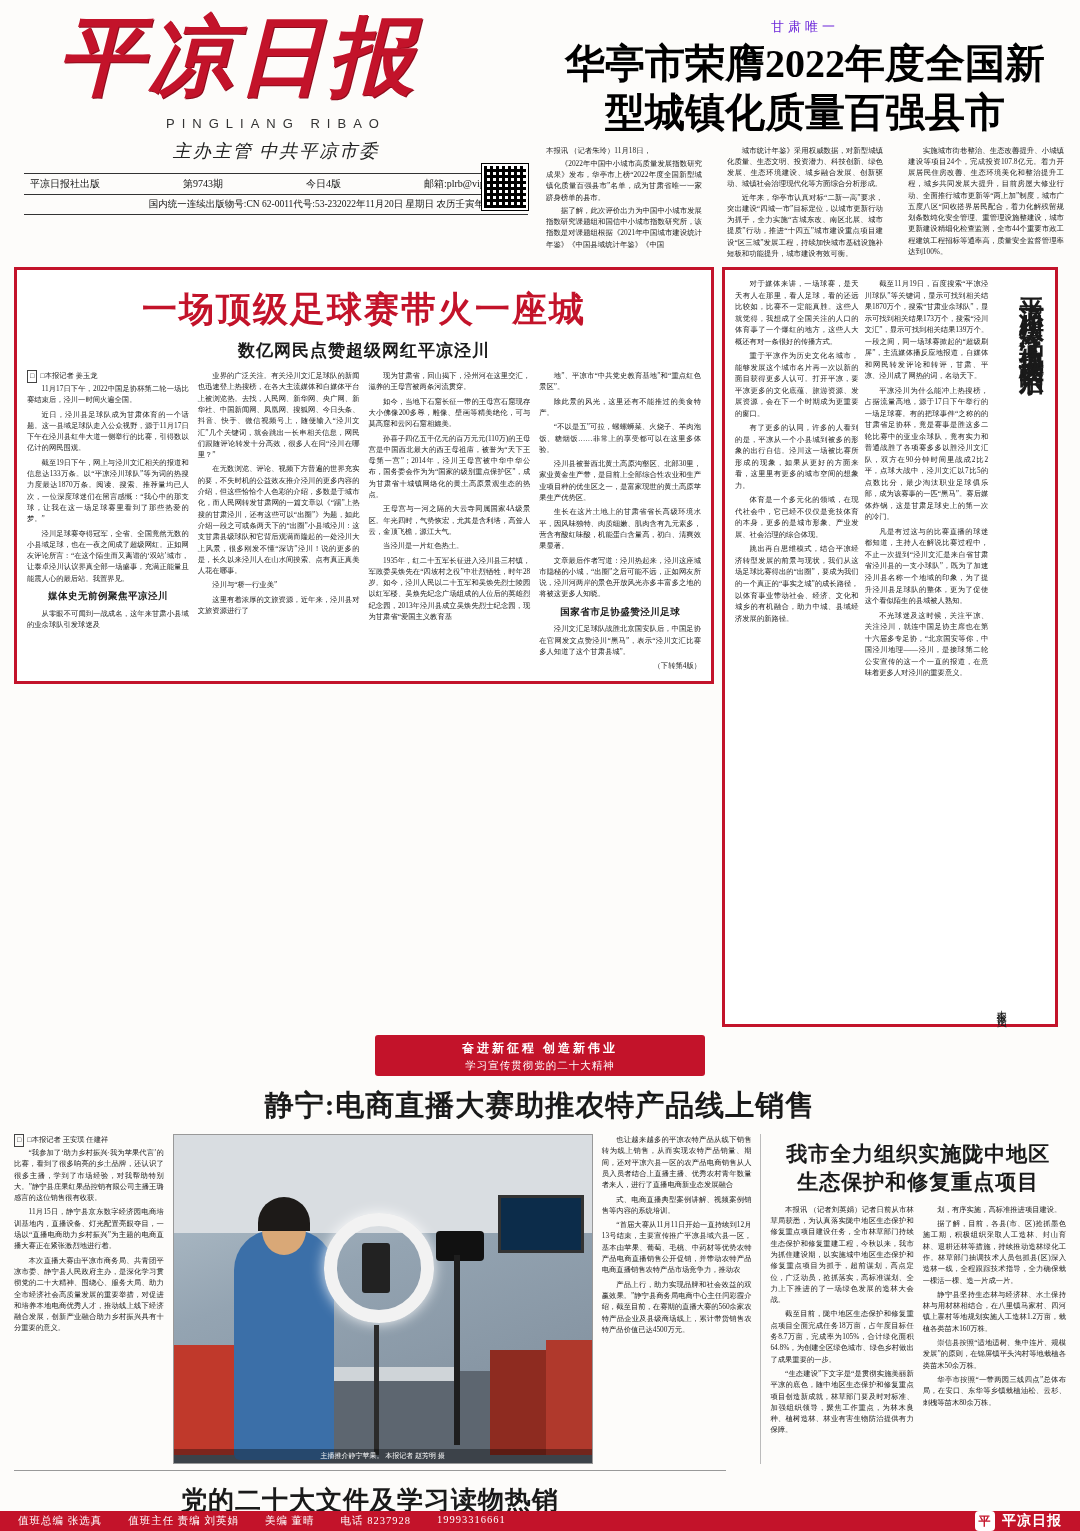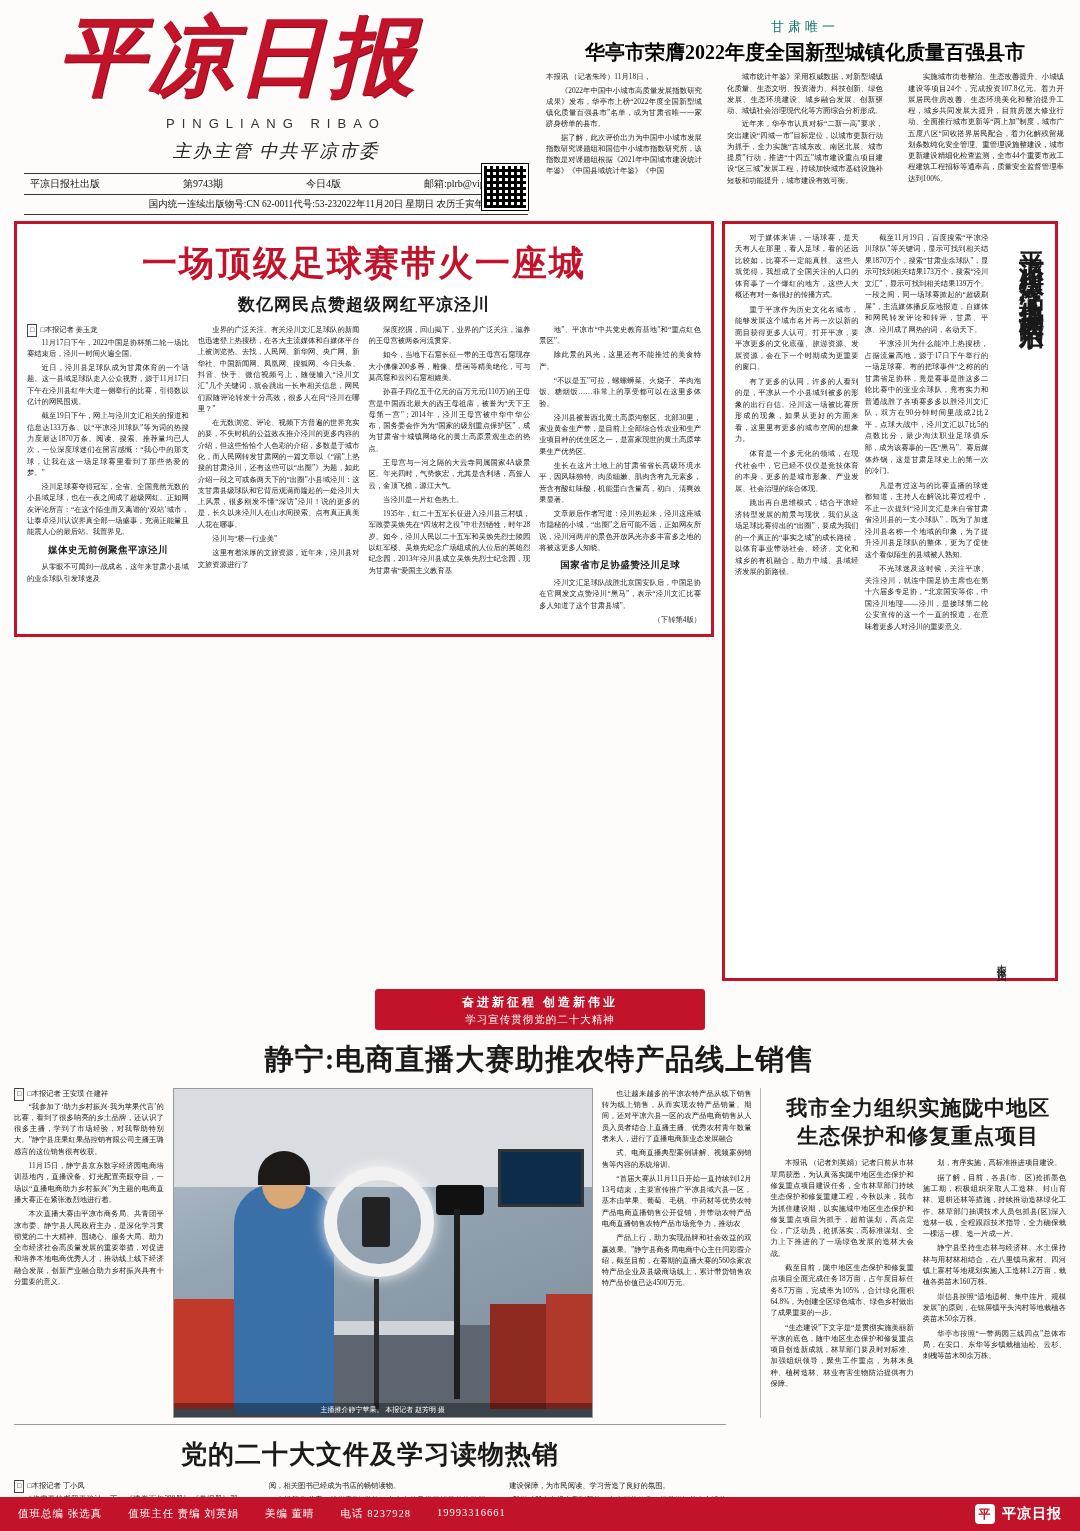--- a/index.html
+++ b/index.html
@@ -69,25 +69,25 @@
     background:
       repeating-linear-gradient(0deg,#000 0 3px,#fff 3px 6px),
       repeating-linear-gradient(90deg,#000 0 3px,#fff 3px 6px);
     background-blend-mode:multiply;
     border:2px solid #fff;
     outline:1px solid #000;
   }
 
   .mh-right { flex:1; padding-left:10px; padding-top:4px; }
   .mh-kicker {
-    text-align:center; font-size:13px; letter-spacing:4px; color:#0f766e;
+    text-align:center; font-size:13px; letter-spacing:4px; color:#6d28d9;
     margin-bottom:4px;
   }
   .mh-headline {
-    font-weight:bold; font-size:20px; line-height:1.22; letter-spacing:0px;
+    font-weight:bold; font-size:40px; line-height:1.22; letter-spacing:0px;
     color:#000; text-align:center; margin-bottom:7px;
   }
   .mh-cols { display:flex; gap:25px; font-size:7.4px; line-height:1.52; text-align:justify; color:#222; }
   .mh-cols .col { flex:1; }
   .mh-cols .col p { margin:0 0 2px 0; text-indent:2em; }
   .mh-byline { font-size:7.4px; margin-bottom:2px; }
 
   
   .mainwrap { display:flex; padding:0 14px; margin-top:6px; gap:8px; align-items:flex-start; }
 
@@ -203,21 +203,21 @@
     text-align:center; font-weight:bold; font-size:26px; letter-spacing:1px; margin:12px 0 8px 0;
   }
 
   
   .rt-head {
     text-align:center; font-weight:bold; font-size:21px; line-height:1.35; letter-spacing:1px; margin:6px 0 7px 0;
   }
 
   
   .footer {
-    position:absolute; left:0; bottom:0; width:1080px; height:34px;
+    position:absolute; left:0; bottom:0; width:1080px; height:20px;
     background:#c3132a; color:#fff;
     display:flex; align-items:center; justify-content:space-between;
     padding:0 18px; font-size:10.5px; letter-spacing:1px;
   }
   .footer .items { display:flex; gap:26px; }
   .footer .brand { display:flex; align-items:center; gap:7px; font-size:14px; font-weight:bold; }
   .footer .brandmark {
     width:20px; height:20px; background:#fff; border-radius:4px; color:#c3132a;
     font-size:12px; display:flex; align-items:center; justify-content:center; font-weight:bold;
   }
@@ -288,21 +288,21 @@
         </div>
 
         <div class="col">
           <p>业界的广泛关注。有关泾川文汇足球队的新闻也迅速登上热搜榜，在各大主流媒体和自媒体平台上被浏览热。去找，人民网、新华网、央广网、新华社、中国新闻网、凤凰网、搜狐网、今日头条、抖音、快手、微信视频号上，随便输入“泾川文汇”几个关键词，就会跳出一长串相关信息，网民们跟随评论转发十分高效，很多人在问“泾川在哪里？”</p>
           <p>在无数浏览、评论、视频下方普遍的世界充实的要，不失时机的公益效友推介泾川的更多内容的介绍，但这些恰恰个人色彩的介绍，多数是于城市化，而人民网转发甘肃网的一篇文章以《“踢”上热搜的甘肃泾川，还有这些可以“出圈”》为题，如此介绍一段之可或条两天下的“出圈”小县域泾川：这支甘肃县级球队和它背后观满而隆起的一处泾川大上风景，很多刚发不懂“深访”泾川！说的更多的是，长久以来泾川人在山水间摸索、点有真正真美人花在哪事。</p>
           <p>泾川与“桥一行业美”</p>
           <p>这里有着浓厚的文旅资源，近年来，泾川县对文旅资源进行了</p>
         </div>
 
         <div class="col">
-          <p>深度挖掘，回山揭下，业界的广泛关注，滋养的王母宫被两条河流贯穿。</p>
+          <p>现为甘肃省，回山揭下，泾州河在这里交汇，滋养的王母宫被两条河流贯穿。</p>
           <p>如今，当地下石窟长征一带的王母宫石窟现存大小佛像200多尊，雕像、壁画等精美绝伦，可与莫高窟和云冈石窟相媲美。</p>
           <p>孙喜子四亿五千亿元的百万元元(110万)的王母宫是中国西北最大的西王母祖庙，被誉为“天下王母第一宫”；2014年，泾川王母宫被中华中华公布，国务委会作为为“国家的级别重点保护区”，成为甘肃省十城镇网络化的黄土高原景观生态的热点。</p>
           <p>王母宫与一河之隔的大云寺同属国家4A级景区。年光四时，气势恢宏，尤其是含利塔，高耸人云，金顶飞檐，源江大气。</p>
           <p>当泾川是一片红色热土。</p>
           <p>1935年，红二十五军长征进入泾川县三村镇，军政委吴焕先在“四坡村之役”中壮烈牺牲，时年28岁。如今，泾川人民以二十五军和吴焕先烈士陵园以红军楼、吴焕先纪念广场组成的人位后的英雄烈纪念园，2013年泾川县成立吴焕先烈士纪念园，现为甘肃省“爱国主义教育基</p>
           <p></p>
         </div>
 
         <div class="col">
           <p>地”、平凉市“中共党史教育基地”和“重点红色景区”。</p>

